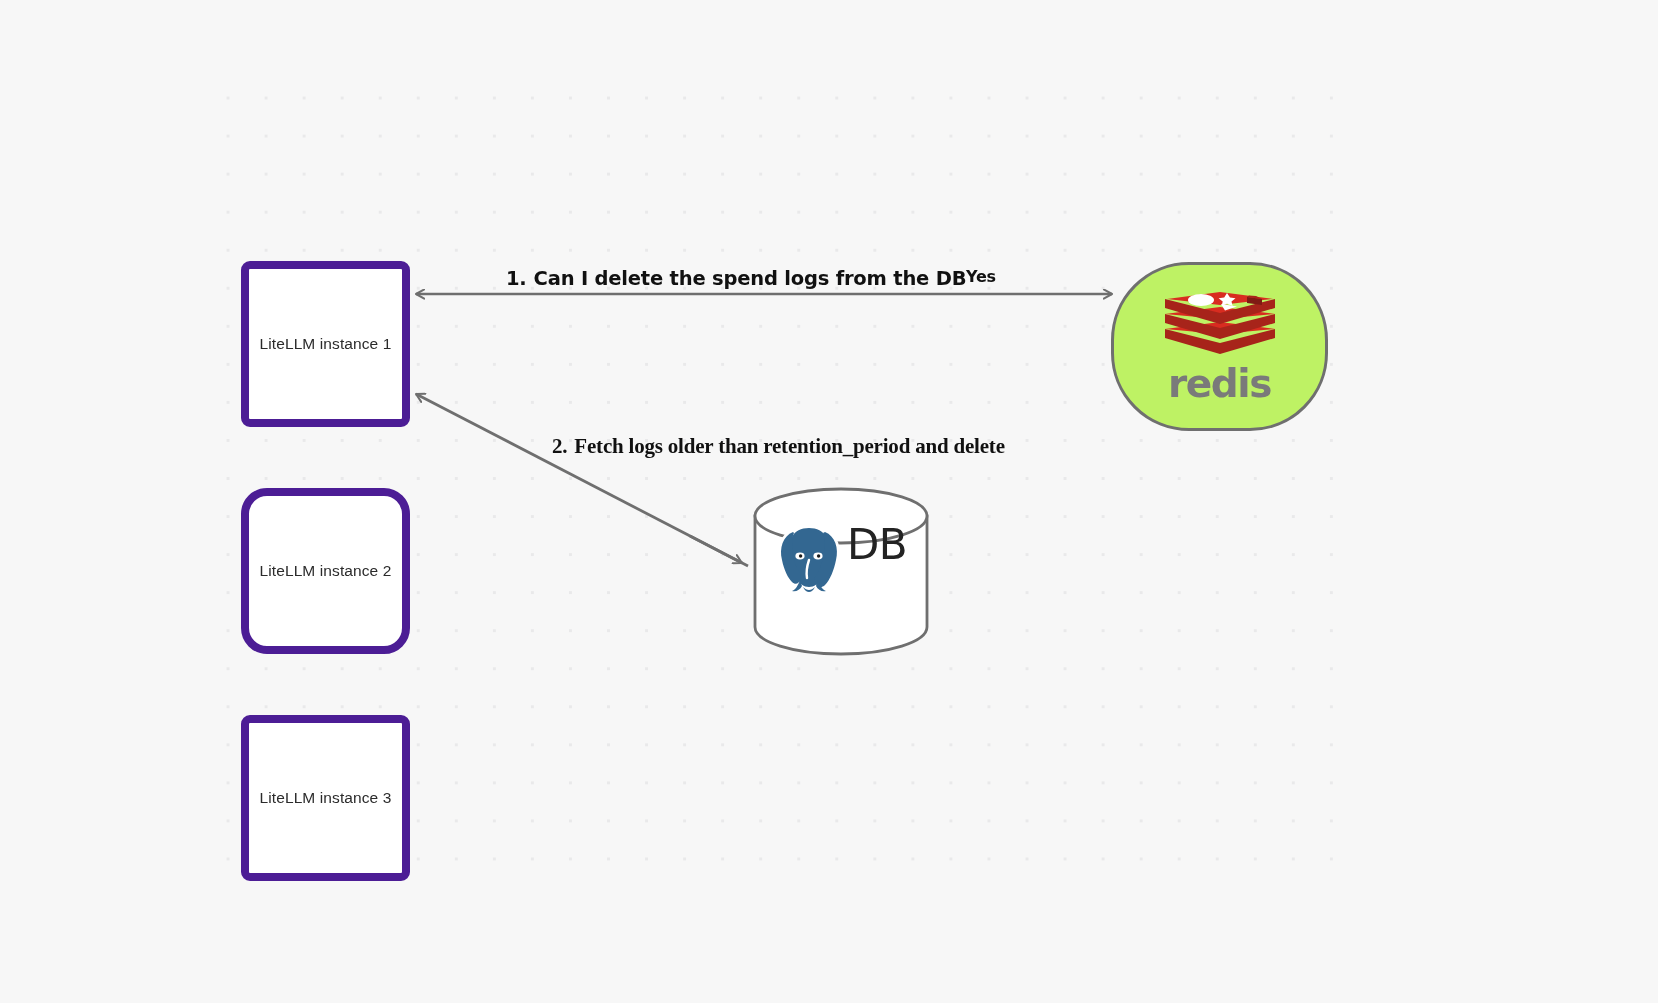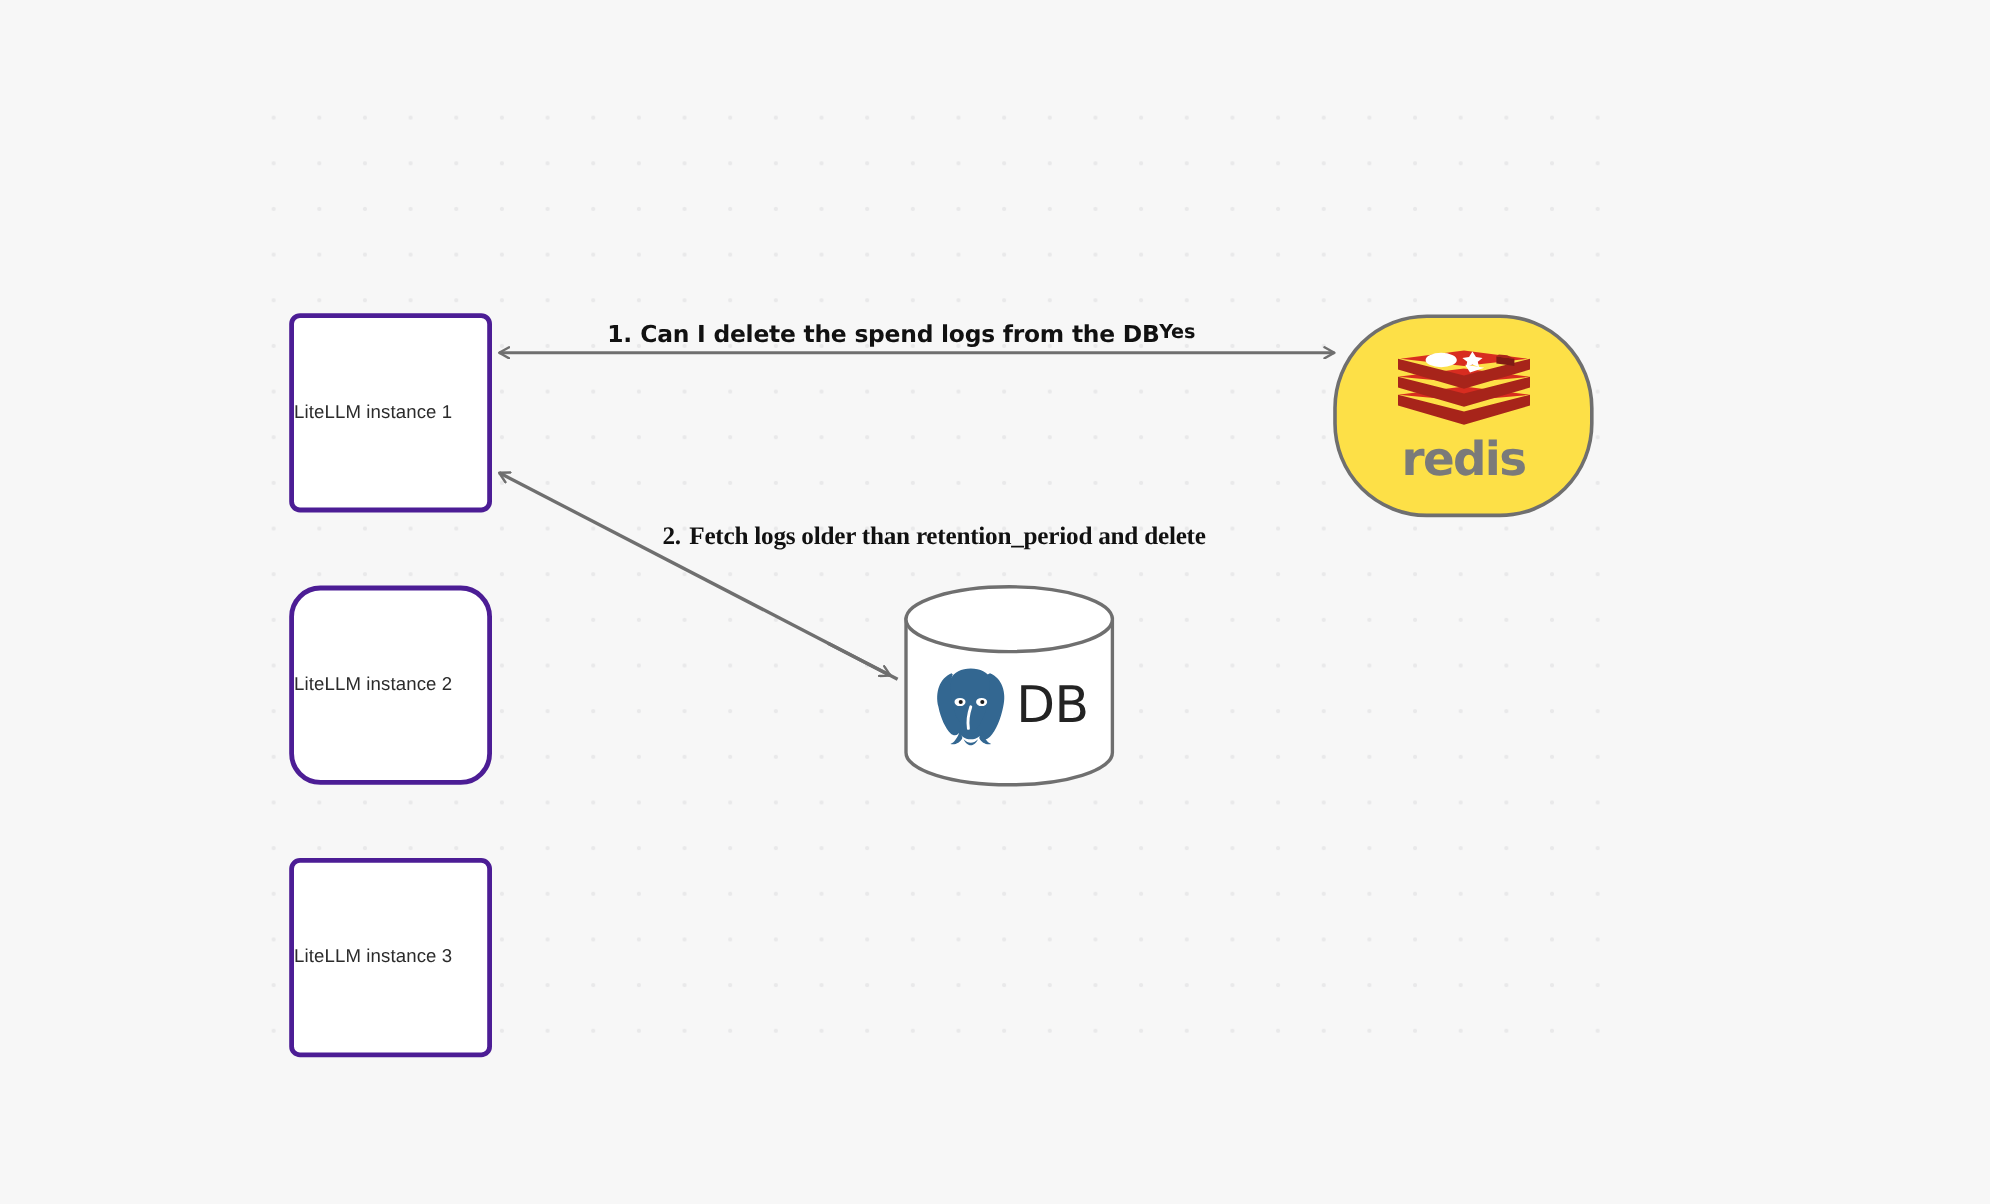--- a/index.html
+++ b/index.html
@@ -38,45 +38,46 @@
     top: 0;
     width: 1658px;
     height: 1003px;
     overflow: visible;
   }
   
   .node-box {
     position: absolute;
     box-sizing: border-box;
     background: #ffffff;
-    border: 4px solid #4c1d95;
+    border: 8px solid #4c1d95;
     border-radius: 9px;
     display: flex;
     align-items: center;
+    justify-content: center;
   }
   .node-box .node-label {
     font-size: 15.5px;
     color: #2b2b2b;
     font-family: "Liberation Sans", sans-serif;
     letter-spacing: 0.1px;
     white-space: nowrap;
   }
   #node-litellm-1 { left: 241px; top: 261px; width: 169px; height: 166px; }
   #node-litellm-2 { left: 241px; top: 488px; width: 169px; height: 166px; border-radius: 26px; }
   #node-litellm-3 { left: 241px; top: 715px; width: 169px; height: 166px; }
 
   
   #node-redis {
     position: absolute;
     left: 1111px;
     top: 262px;
     width: 217px;
     height: 169px;
     box-sizing: border-box;
-    background: #fde047;
+    background: #bef264;
     border: 3px solid #6f6f6f;
     border-radius: 78px;
     display: flex;
     flex-direction: column;
     align-items: center;
     justify-content: center;
   }
   #redis-logo-wrap {
     display: flex;
     flex-direction: column;
@@ -100,21 +101,20 @@
     left: 754px;
     top: 490px;
     width: 172px;
     height: 162px;
   }
   #db-inner {
     position: absolute;
     left: 0; top: 0;
     width: 100%; height: 100%;
     display: flex;
-    align-items: center;
     justify-content: center;
     gap: 2px;
     padding-top: 34px;
     box-sizing: border-box;
   }
   .db-text {
     font-family: "DejaVu Sans", sans-serif;
     font-size: 42px;
     font-weight: 400;
     color: #232323;

